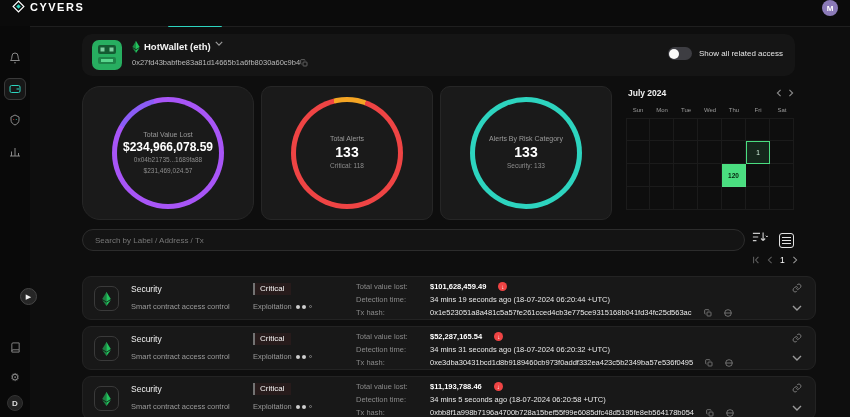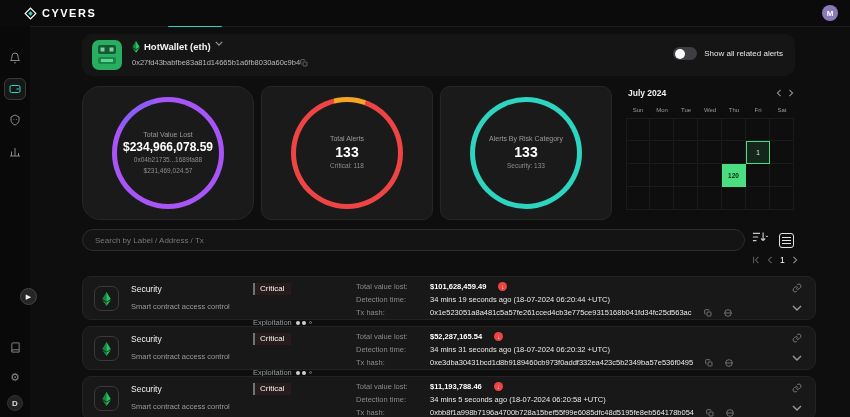--- a/index.html
+++ b/index.html
@@ -6,21 +6,21 @@
   html,body { width:850px; height:417px; overflow:hidden; }
   body {
     background:#0e0e0e;
     font-family:"Liberation Sans","DejaVu Sans",sans-serif;
     color:#e8e8e8;
     position:relative;
   }
   .screen { position:absolute; inset:0; }
 
   
-  .topbar { position:absolute; left:0; top:0; width:850px; height:26px; background:#0b0b0b; display:flex; align-items:center; justify-content:space-between; padding:0 12px 0 24px; z-index:5; }
+  .topbar { position:absolute; left:0; top:0; width:850px; height:26px; background:#0b0b0b; display:flex; align-items:flex-start; justify-content:space-between; padding:0 12px 0 12px; z-index:5; }
   .logo { display:flex; align-items:center; gap:5px; cursor:pointer; }
   .logo-text { font-size:11px; font-weight:bold; letter-spacing:1.5px; color:#ffffff; }
   .user-avatar { width:16px; height:16px; border-radius:50%; background:#8b7ab8; color:#fff; font-size:8px; font-weight:bold; display:flex; align-items:center; justify-content:center; cursor:pointer; }
   .top-divider { position:absolute; left:30px; top:26px; width:820px; height:1px; background:#1f1f1f; }
   .tab-indicator { position:absolute; left:138px; top:-1px; width:54px; height:2px; background:#2dd4bf; border-radius:2px; }
 
   
   .sidebar { position:absolute; left:0; top:26px; width:30px; height:391px; background:#090909; }
   .side-btn { background:none; border:none; width:30px; height:24px; display:flex; align-items:center; justify-content:center; cursor:pointer; color:#8a8a8a; }
   .side-top { position:absolute; top:20px; left:0; display:flex; flex-direction:column; align-items:center; gap:8px; width:30px; }
@@ -80,21 +80,21 @@
   .pagination { position:absolute; left:752px; top:255px; display:flex; align-items:center; gap:7px; }
   .page-num { font-size:8.5px; color:#ffffff; cursor:pointer; }
 
   
   .alert-row { position:absolute; left:82px; width:734px; height:44px; background:#181818; border:1px solid #232323; border-radius:9px; cursor:pointer; }
   .alert-row.r0 { top:276px; } .alert-row.r1 { top:326px; } .alert-row.r2 { top:376px; }
   .asset-badge { position:absolute; left:11px; top:9px; width:25px; height:25px; border:1px solid #3a3a3a; border-radius:7px; display:flex; align-items:center; justify-content:center; }
   .cat-title { position:absolute; left:48px; top:7px; font-size:8.5px; color:#f0f0f0; }
   .cat-sub { position:absolute; left:48px; top:25px; font-size:7.5px; color:#9a9a9a; white-space:nowrap; }
   .sev-badge { position:absolute; left:170px; top:6px; border-left:2px solid #737373; background:rgba(239,68,68,0.07); padding:1px 7px 2px 5px; font-size:8px; color:#f5f5f5; }
-  .phase-row { position:absolute; left:170px; top:41px; display:flex; align-items:center; gap:4px; font-size:7.5px; color:#9a9a9a;justify-content:center; }
+  .phase-row { position:absolute; left:170px; top:25px; display:flex; align-items:center; gap:4px; font-size:7.5px; color:#9a9a9a;justify-content:center; }
   .dots { display:inline-flex; gap:2.5px; align-items:center; }
   .dot { width:4px; height:4px; border-radius:50%; background:#cfcfcf; }
   .dot.hollow { background:none; border:1px solid #7a7a7a; width:3px; height:3px; }
   .detail-line { position:absolute; left:273px; display:flex; align-items:center; font-size:7.5px; white-space:nowrap; }
   .detail-line.l0 { top:5px;align-items:flex-end; } .detail-line.l1 { top:18px; } .detail-line.l2 { top:31px; }
   .dl { width:74px; color:#8a8a8a; }
   .dv { color:#e9e9e9; display:inline-flex; align-items:center; gap:12px; }
   .dv.amount { font-weight:bold; color:#ffffff; }
   .loss-ico { width:9px; height:9px; border-radius:50%; background:#ef4444; color:#fff; font-size:6px; display:inline-flex; align-items:center; justify-content:center; }
   .row-share { position:absolute; right:13px; top:6px; }
@@ -203,21 +203,21 @@
         <svg width="8" height="8" viewBox="0 0 24 24" fill="none" stroke="#8a8a8a" stroke-width="2">
             <rect x="9" y="9" width="12" height="12" rx="2"></rect>
             <path d="M5 15H4a2 2 0 0 1-2-2V4a2 2 0 0 1 2-2h9a2 2 0 0 1 2 2v1"></path>
           </svg>
       </button>
     </div>
     <div class="toggle-wrap">
       <div class="toggle">
           <div class="knob"></div>
         </div>
-      <span class="toggle-label">Show all related alerts</span>
+      <span class="toggle-label">Show all related access</span>
     </div>
   </section>
 
   <article class="stat-card c0">
     <div class="donut ring-purple">
       <div class="donut-center">
         <span class="stat-title">Total Value Lost</span>
         <span class="stat-value long">$234,966,078.59</span>
         <span class="stat-sub">0x04b21735...1689fa88</span>
         <span class="stat-sub">$231,469,024.57</span>

